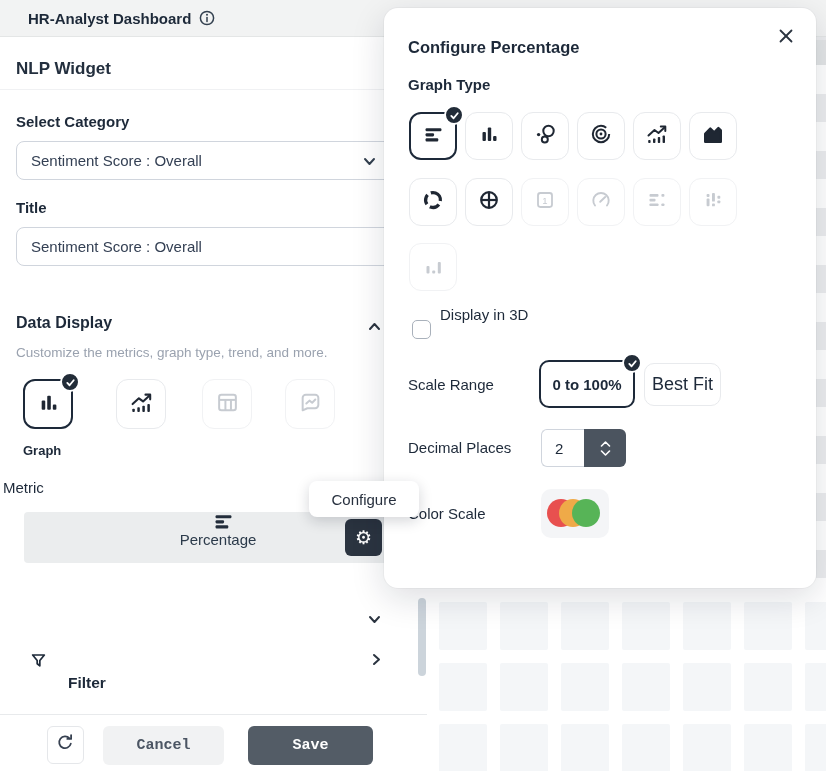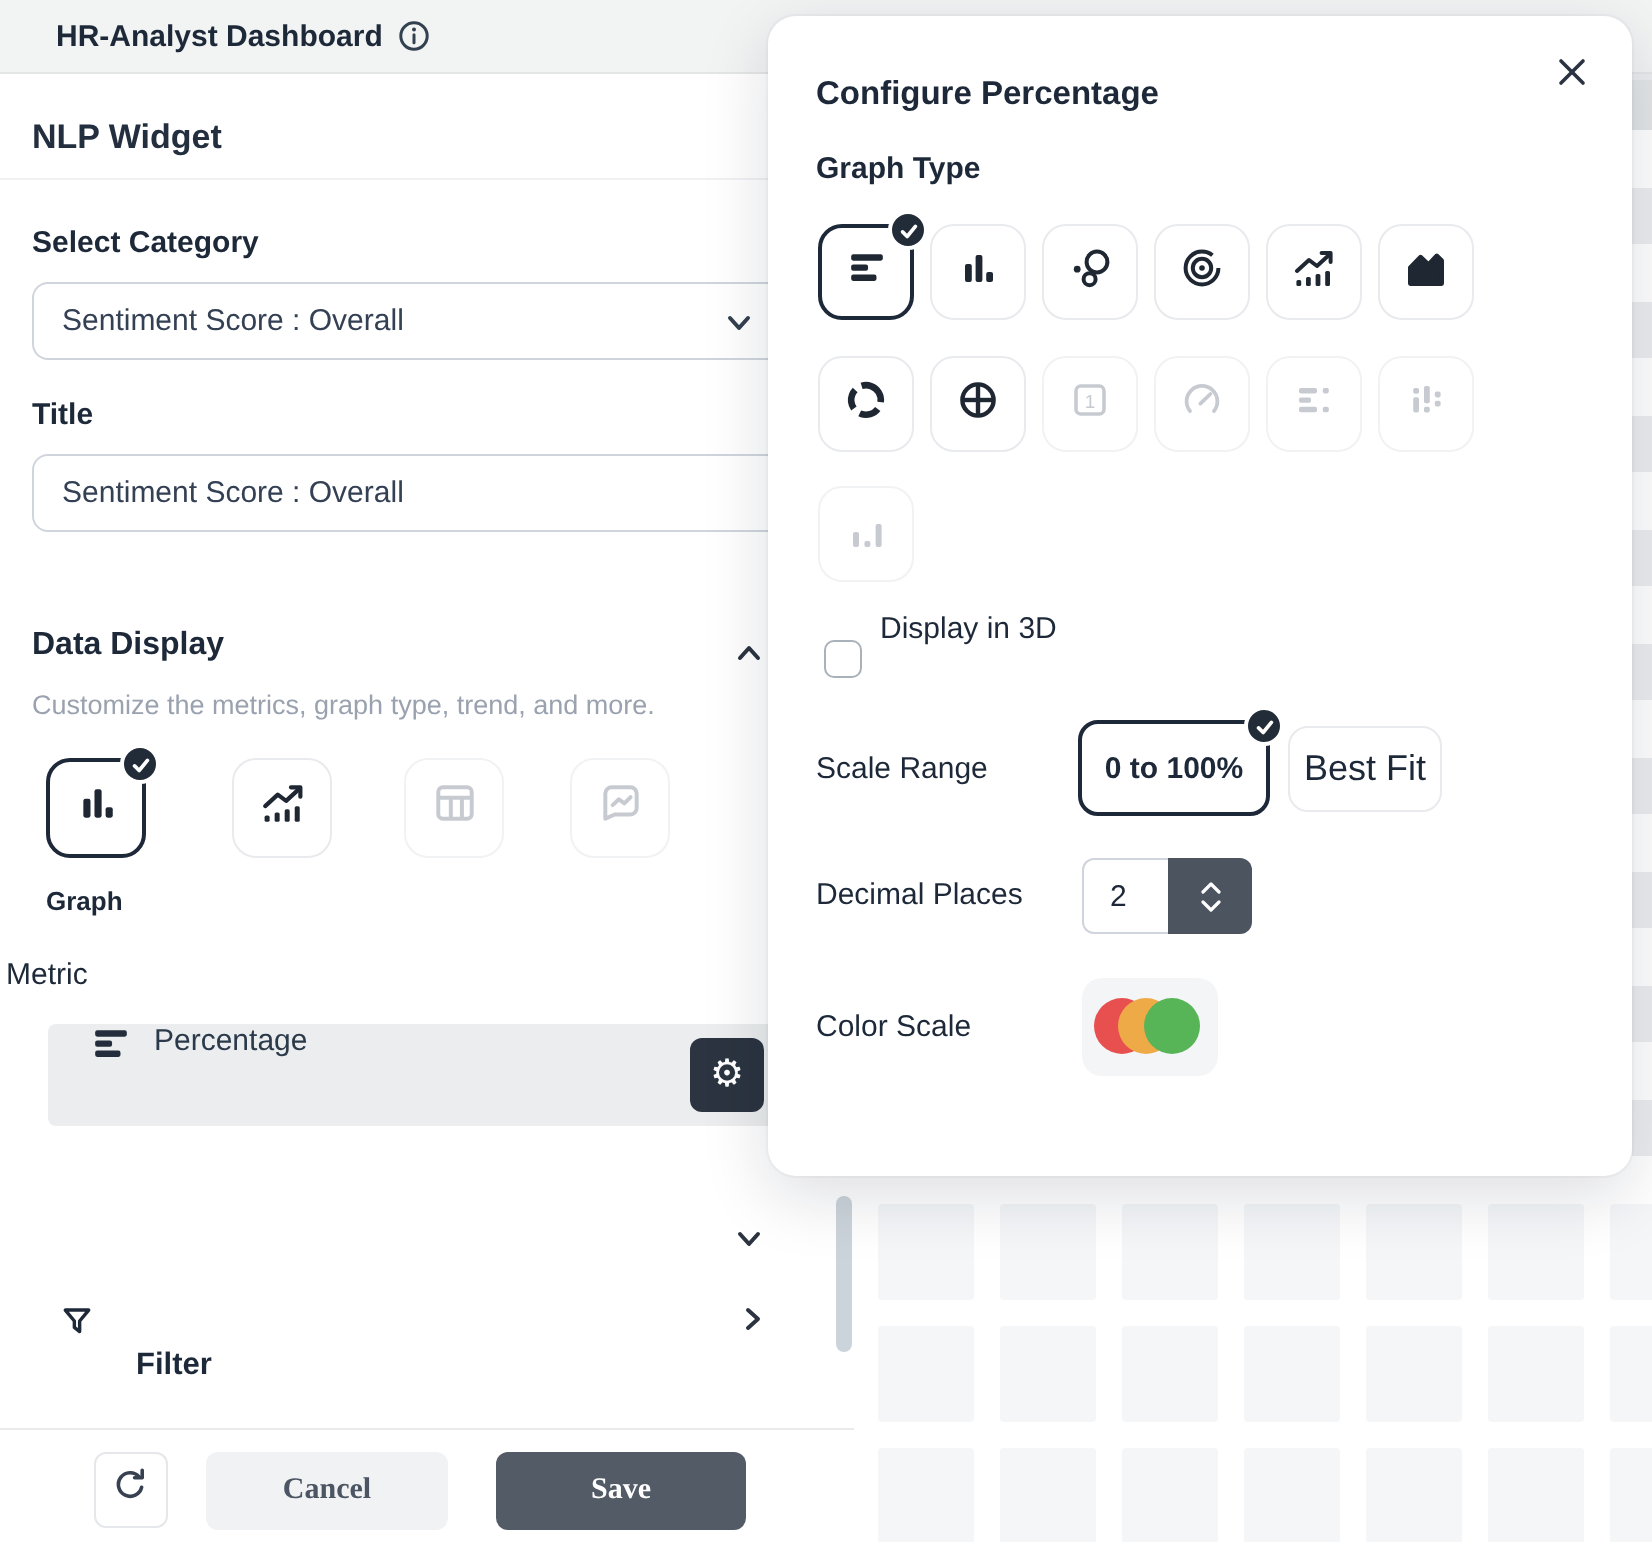--- a/index.html
+++ b/index.html
@@ -37,30 +37,30 @@
   .icon-box { position:absolute; width:50px; height:50px; background:#fff; border:1px solid #e8eaed;
     border-radius:12px; display:flex; align-items:center; justify-content:center; }
   .icon-box.selected { border:2px solid #1d2939; }
   .ic-dark { color:#1f2733; }
   .ic-gray { color:#c7cbd1; }
   .badge { position:absolute; top:-9px; right:-9px; width:20px; height:20px; border-radius:50%;
     background:#222c38; border:2px solid #fff; display:flex; align-items:center; justify-content:center; }
   .opt-label { position:absolute; font-size:13px; font-weight:600; color:#1d2939; text-align:left; width:50px; }
 
   .metric-row { position:absolute; left:24px; top:475px; width:376px; height:51px; background:#ebedee;
-    border-radius:4px; display:flex; align-items:flex-start; }
+    border-radius:4px; display:flex; align-items:center;flex-direction:column; }
   .metric-row .mico { margin-left:22px; display:flex; color:#232d3b; }
   .metric-row .mlabel { margin-left:12px; font-size:15px; color:#2b3a4a; }
   .gear-btn { position:absolute; left:321px; top:7px; width:37px; height:37px; background:#2b3440;
     border-radius:6px; display:flex; align-items:center; justify-content:center; color:#fff; font-size:19px; line-height:1; }
 
   .filter-row-ico { position:absolute; left:30px; top:615px; display:flex; color:#1d2939; }
   .footer-divider { position:absolute; left:0; top:677px; width:427px; height:1px; background:#e8eaec; }
   .btn { position:absolute; border-radius:6px; font-size:15px; font-weight:700; display:flex;
-    align-items:center; justify-content:center; cursor:pointer; font-family:Liberation Serif, serif; border:none; }
+    align-items:center; justify-content:center; cursor:pointer; font-family:Liberation Mono, monospace; border:none; }
   .btn-refresh { left:47px; top:689px; width:37px; height:38px; background:#fff; border:1px solid #e5e7ea; color:#374151; }
   .btn-cancel { left:103px; top:689px; width:121px; height:39px; background:#f1f2f3; color:#4b5563; }
   .btn-save { left:248px; top:689px; width:125px; height:39px; background:#535c66; color:#fff; }
   .scroll-thumb { position:absolute; left:418px; top:561px; width:8px; height:78px; background:#ccd4db; border-radius:4px; }
 
   
   .modal { position:absolute; left:384px; top:8px; width:432px; height:580px; background:#fff;
     border-radius:14px; box-shadow:0 10px 34px rgba(16,24,40,.14), 0 0 0 1px rgba(16,24,40,.03); z-index:20; }
   .modal .close { position:absolute; right:22px; top:20px; display:flex; color:#2b3440; cursor:pointer; }
   .modal .mtitle { position:absolute; left:24px; top:30px; font-size:16.5px; font-weight:700; color:#1d2939; }
@@ -429,14 +429,15 @@
     </div>
 
     <div class="cs-label">Color Scale</div>
     <div class="cs-swatch">
       <span class="cs-circle" style="left: 6px; z-index: 1; background: rgb(232, 80, 79);"></span>
       <span class="cs-circle" style="left: 18px; z-index: 2; background: rgb(239, 170, 72);"></span>
       <span class="cs-circle" style="left: 31px; z-index: 3; background: rgb(87, 180, 87);"></span>
     </div>
   </div>
 
+  <div class="tooltip">Configure</div>
 
 </div>
 
 </body></html>

